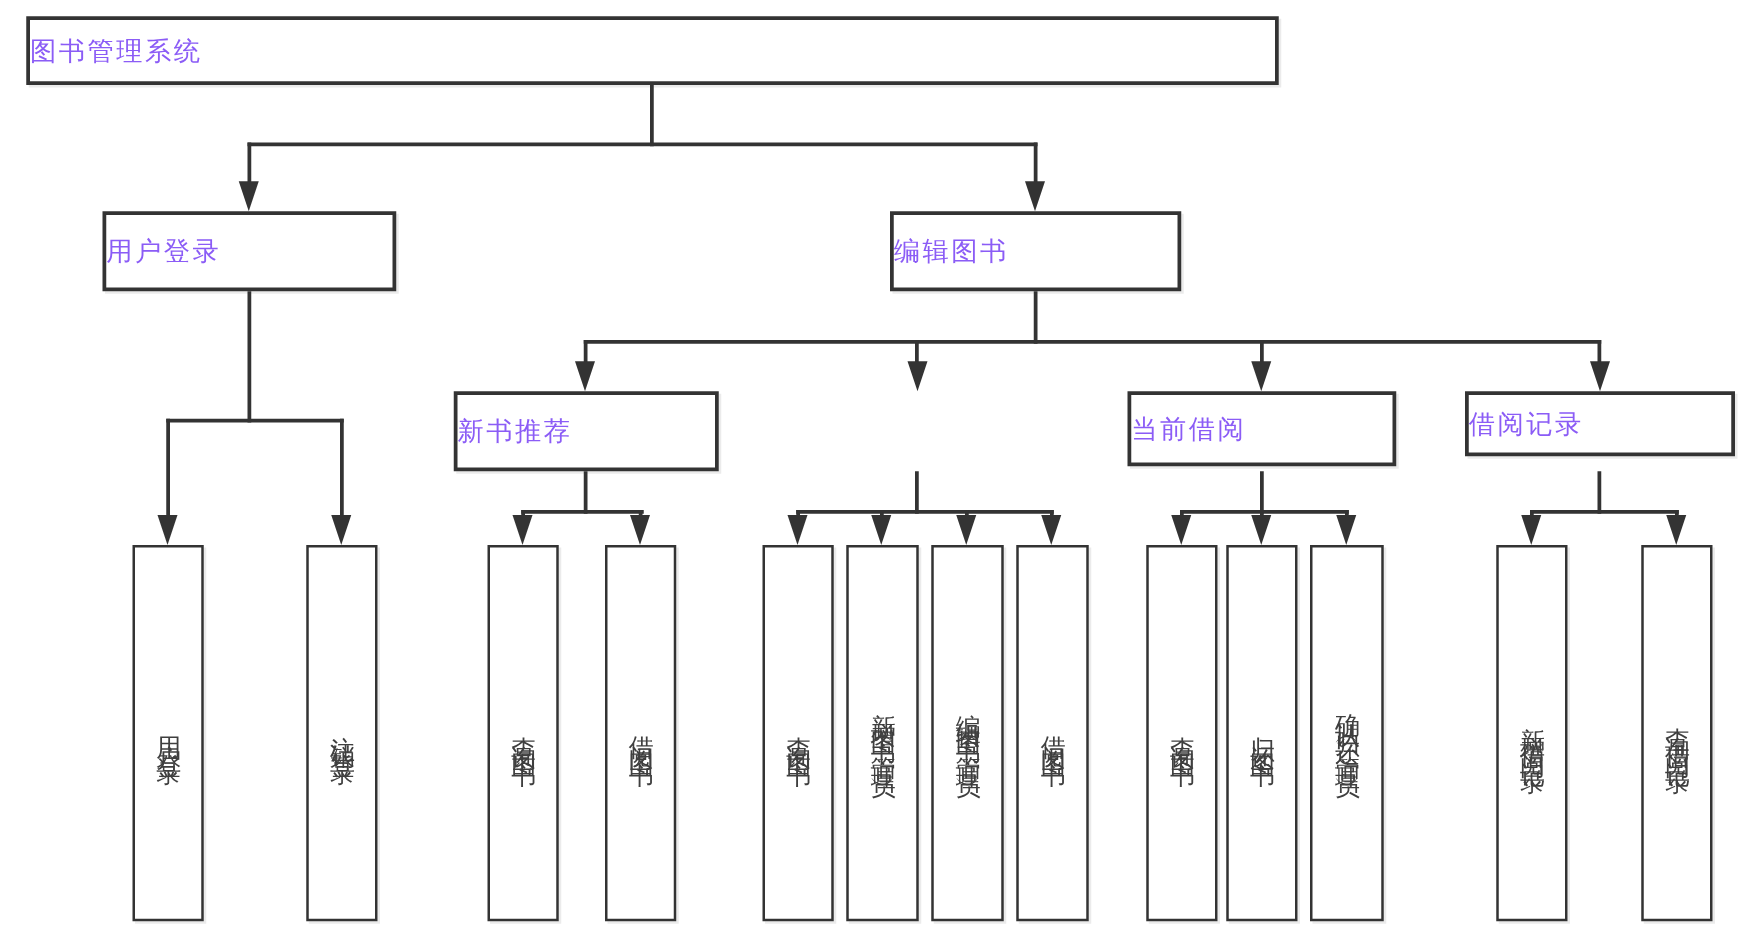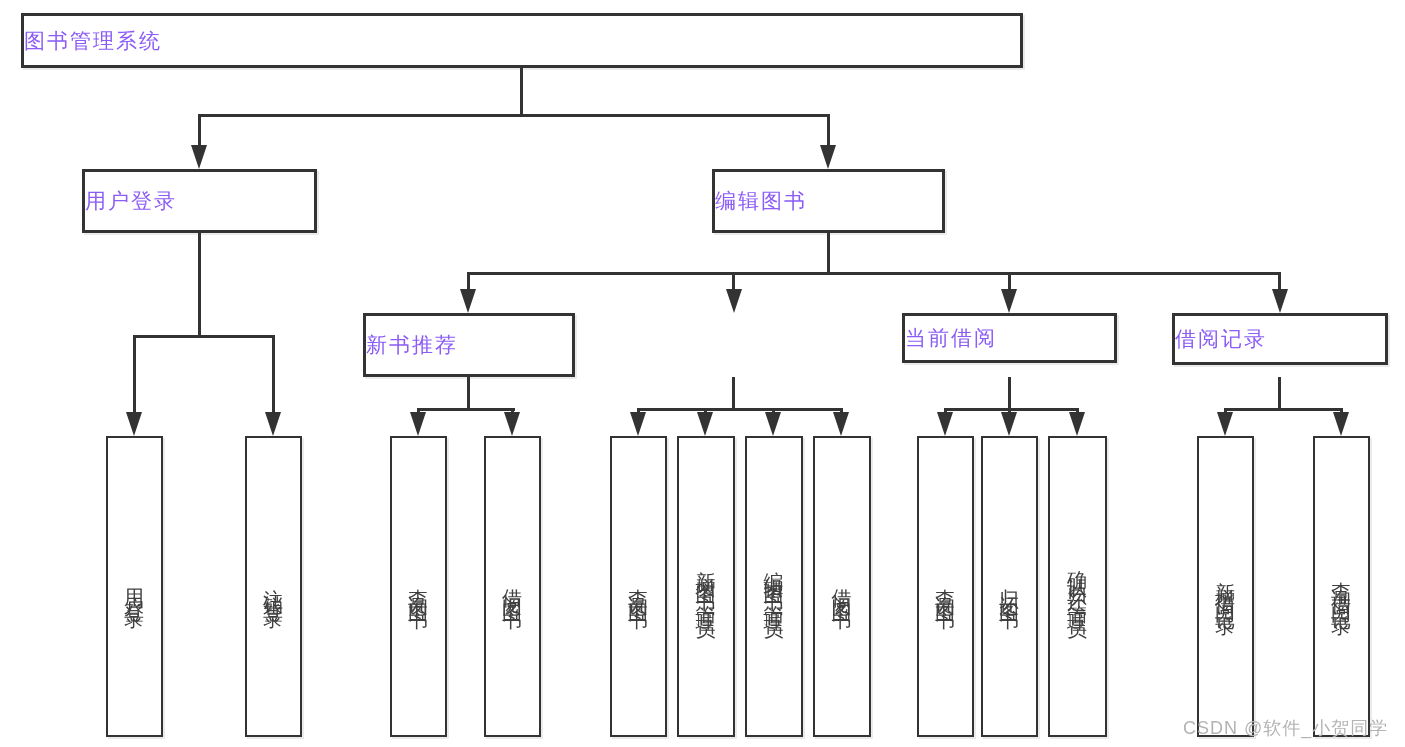--- a/index.html
+++ b/index.html
@@ -107,21 +107,21 @@
   <div class="vline" style="left:732px; top:272px; width:3px; height:19px;"></div>
   <div class="arrow" style="left:726px; top:289px;"></div>
   <div class="vline" style="left:1008px; top:272px; width:3px; height:19px;"></div>
   <div class="arrow" style="left:1001px; top:289px;"></div>
   <div class="vline" style="left:1278px; top:272px; width:3px; height:19px;"></div>
   <div class="arrow" style="left:1272px; top:289px;"></div>
 
   <div class="box" style="left:363px; top:313px; width:212px; height:64px;">
     <span>新书推荐</span>
   </div>
-  <div class="box" style="left:902px; top:313px; width:215px; height:50px;">
+  <div class="box" style="left:902px; top:313px; width:215px; height:60px;">
     <span>当前借阅</span>
   </div>
   <div class="box" style="left:1172px; top:313px; width:216px; height:52px;">
     <span>借阅记录</span>
   </div>
 
   <div class="vline" style="left:467px; top:377px; width:3px; height:34px;"></div>
   <div class="hline" style="left:417px; top:408px; width:98px; height:3px;"></div>
   <div class="vline" style="left:417px; top:408px; width:3px; height:7px;"></div>
   <div class="arrow" style="left:410px; top:412px;"></div>
@@ -192,15 +192,14 @@
     <span>确认归还（管理员）</span>
   </div>
 
   <div class="leaf" style="left:1197px; top:436px; width:57px; height:301px;">
     <span>新增借阅记录</span>
   </div>
   <div class="leaf" style="left:1313px; top:436px; width:57px; height:301px;">
     <span>查询借阅记录</span>
   </div>
 
-  <div class="watermark">CSDN @软件_小贺同学</div>
 
 </div>
 
 </body></html>

